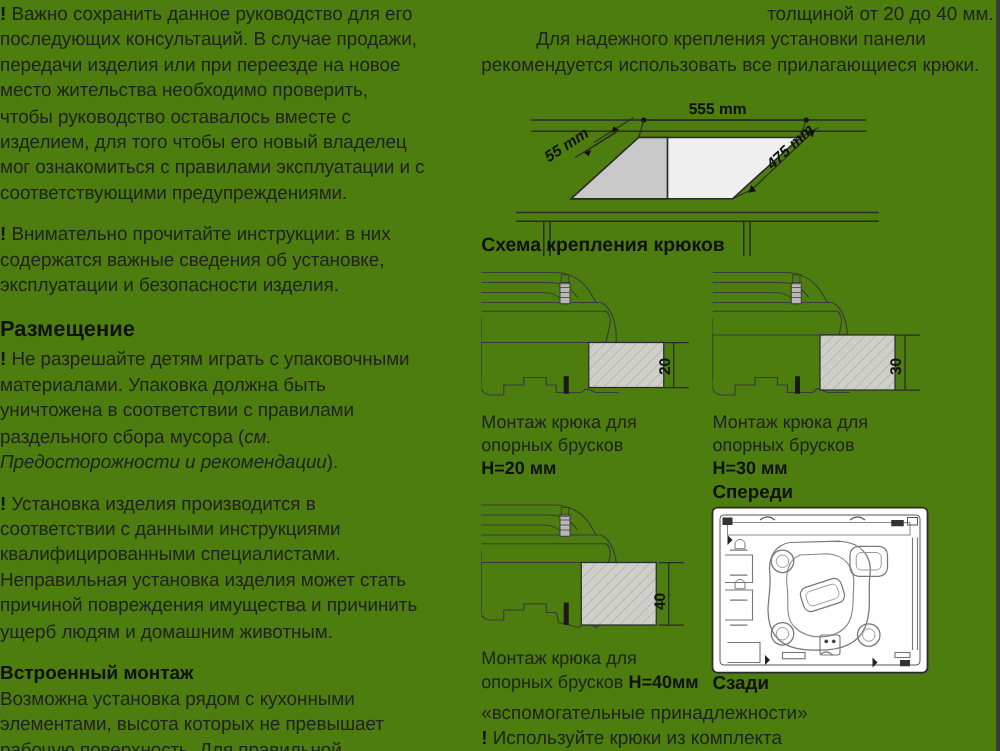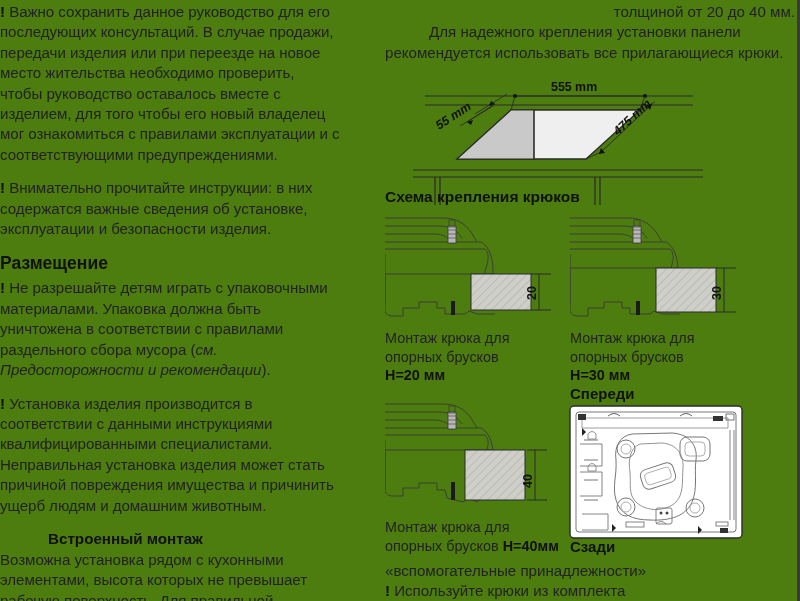--- a/index.html
+++ b/index.html
@@ -61,21 +61,20 @@
     font-weight: bold;
     line-height: 22px;
     color: #111;
   }
   h3.subheading {
     margin: 0 0 1px 0;
     font-size: 15.2px;
     font-weight: bold;
     line-height: 20px;
     color: #111;
-    padding-left: 48px;
   }
   .warn {
     font-weight: bold;
     color: #111;
   }
   .ital { font-style: italic; }
 
   
   .r-text {
     font-size: 15.1px;

